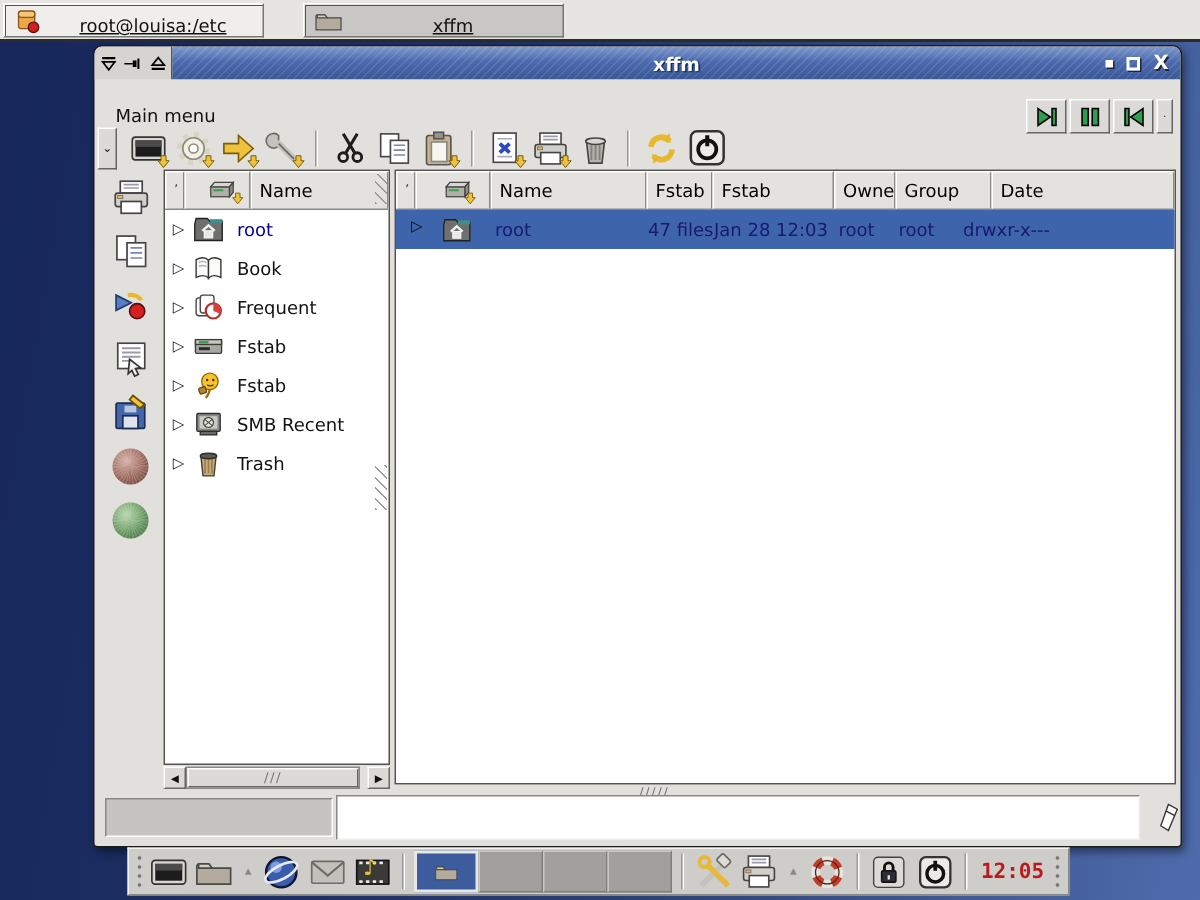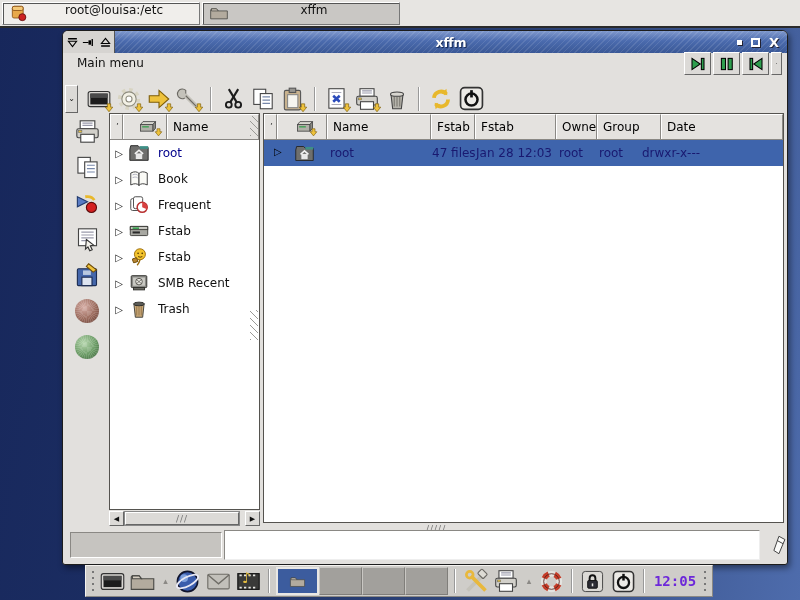--- a/index.html
+++ b/index.html
@@ -4,22 +4,22 @@
 <style>
   * { margin:0; padding:0; box-sizing:border-box; }
   html,body { width:800px; height:600px; overflow:hidden; }
   body { font-family:"DejaVu Sans","Liberation Sans",sans-serif; font-size:12px; color:#111; }
   #screen { position:relative; width:800px; height:600px;
     background:linear-gradient(100deg,#17275b 0%,#1d3065 35%,#2c4379 60%,#4e6cac 100%); }
 
   
   .taskbar-top { position:absolute; left:0; top:0; width:800px; height:28px;
     background:#e7e5e2; border-bottom:2px solid #2b2b2b; }
-  .task-btn { position:absolute; top:2px; height:23px; width:198px; display:flex; align-items:flex-start;
-    border:1px solid #777; border-top-color:#fff; border-left-color:#fff; box-shadow:1px 1px 0 #555 inset; }
+  .task-btn { position:absolute; top:2px; height:23px; width:174px; display:flex; align-items:flex-end;
+    border:1px solid #777; border-top-color:#fff; border-left-color:#fff; box-shadow:1px 1px 0 #555 inset;text-decoration:underline; }
   .task-btn .tlabel { flex:1; text-align:center; }
   .tb1 { left:2px; background:#f0eeeb; }
   .tb2 { left:202px; background:#c9c7c4; }
   .task-ic { margin-left:6px; }
 
   
   .window { position:absolute; left:62px; top:30px; width:726px; height:535px;
     background:#e2e0dd; border:1px solid #1d1d1d; border-radius:6px 6px 3px 3px;
     box-shadow:2px 3px 6px rgba(0,0,0,.45); }
   .titlebar { position:absolute; left:0; top:0; width:100%; height:22px; display:flex; border-radius:5px 5px 0 0; overflow:hidden; }
@@ -28,21 +28,21 @@
     background:linear-gradient(180deg,#8099cd 0%,#4b6bae 45%,#3a5896 100%); }
   .tb-mid::after { content:""; position:absolute; inset:0;
     background:repeating-linear-gradient(135deg,rgba(255,255,255,.10) 0 1px,transparent 1px 4px); }
   .win-title { color:#fff; font-weight:bold; font-size:12.5px; text-shadow:1px 1px 1px #10244e; z-index:1; }
   .tb-right { position:absolute; right:8px; top:0; height:22px; display:flex; align-items:center; gap:9px; z-index:2; }
   .glyph-min { width:5px; height:5px; background:#fff; box-shadow:1px 1px 0 #223; }
   .glyph-max { width:9px; height:9px; border:2px solid #fff; box-shadow:1px 1px 0 #223; }
   .glyph-close { color:#fff; font-weight:bold; font-size:13px; line-height:13px; text-shadow:1px 1px 0 #223; }
 
   
-  .menurow { position:absolute; left:0; top:18px; width:100%; height:29px; }
+  .menurow { position:absolute; left:0; top:32px; width:100%; height:29px; }
   .mainmenu { position:absolute; left:14px; top:7px; }
   .transport { position:absolute; right:5px; top:3px; display:flex; gap:2px; }
   .tr-btn { width:27px; height:23px; background:#dcdad7; border:1px solid #666; border-top-color:#fff; border-left-color:#fff;
     display:flex; align-items:center; justify-content:center; }
   .tr-btn.small { width:11px; font-size:7px; color:#333; }
 
   
   .toolrow { position:absolute; left:0; top:51px; width:100%; height:33px; display:flex; align-items:center; padding-left:2px; }
   .dd-btn { width:13px; height:28px; background:#dcdad7; border:1px solid #666; border-top-color:#fff; border-left-color:#fff;
     font-size:8px; color:#222; display:flex; align-items:center; justify-content:center; margin-right:6px; }
@@ -106,21 +106,21 @@
     display:flex; align-items:center; gap:3px; padding:0 4px; }
   .p-handle { width:6px; height:24px;
     background:radial-gradient(circle 1.2px at 3px 3px,#777 1.2px,transparent 1.4px) 0 0 / 6px 6px; }
   .p-btn { width:28px; height:28px; display:flex; align-items:center; justify-content:center; }
   .p-tri { width:12px; text-align:center; color:#8b8985; font-size:9px; }
   .p-sep { width:2px; height:24px; border-left:1px solid #999; border-right:1px solid #fff; margin:0 3px; }
   .pager { display:flex; height:28px; }
   .pg-cell { width:43px; height:28px; background:#a2a09c; border:1px solid #c9c7c3; border-bottom-color:#807e7a; border-right-color:#807e7a;
     display:flex; align-items:center; justify-content:center; }
   .pg-cell.active { background:#3c5c9e; border:2px solid #e9e7e4; }
-  .clock { font-family:"DejaVu Sans Mono","Liberation Mono",monospace; font-weight:bold; font-size:14px; color:#6d28d9; padding:0 3px; }
+  .clock { font-family:"DejaVu Sans Mono","Liberation Mono",monospace; font-weight:bold; font-size:14px; color:#b91c1c; padding:0 3px; }
   .mediabox { position:relative; }
   .mediabox .note { position:absolute; left:7px; top:2px; color:#e8c040; font-size:15px; }
 </style>
 </head>
 <body>
 
 <svg width="0" height="0" style="position:absolute">
   <defs>
     <symbol id="s-package" viewBox="0 0 24 24">
       <rect x="4" y="4" width="13" height="14" rx="2" fill="#e8a84a" stroke="#8a5014"></rect>

